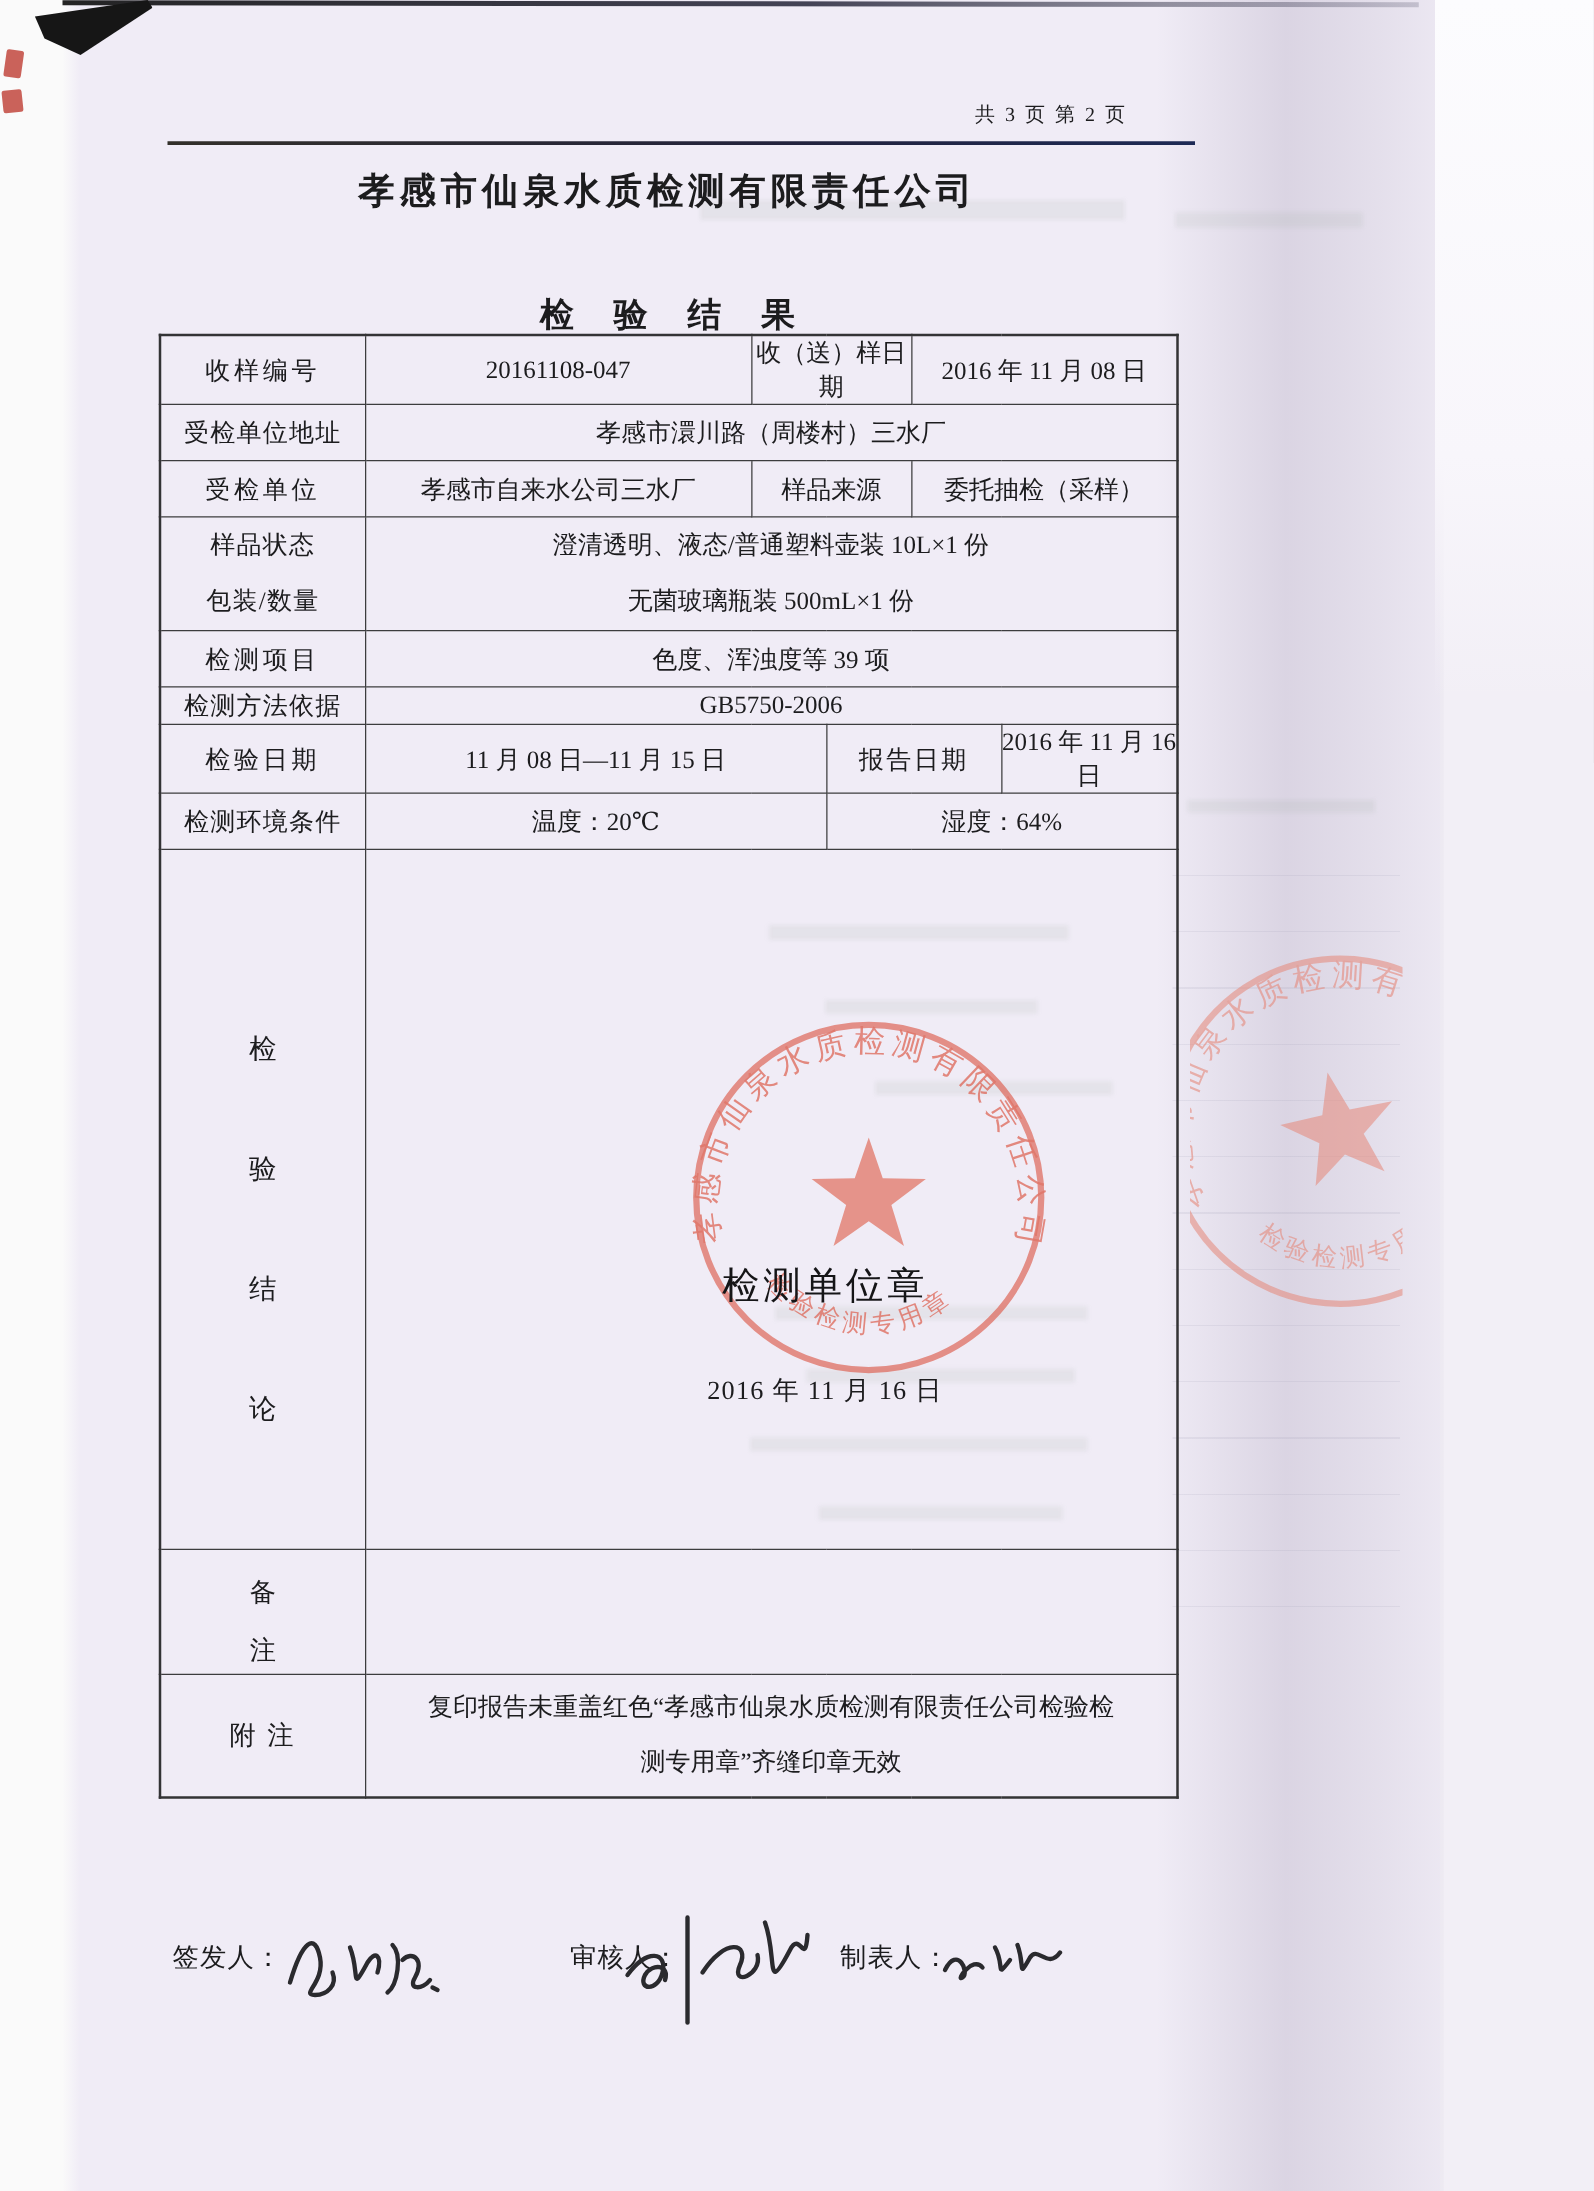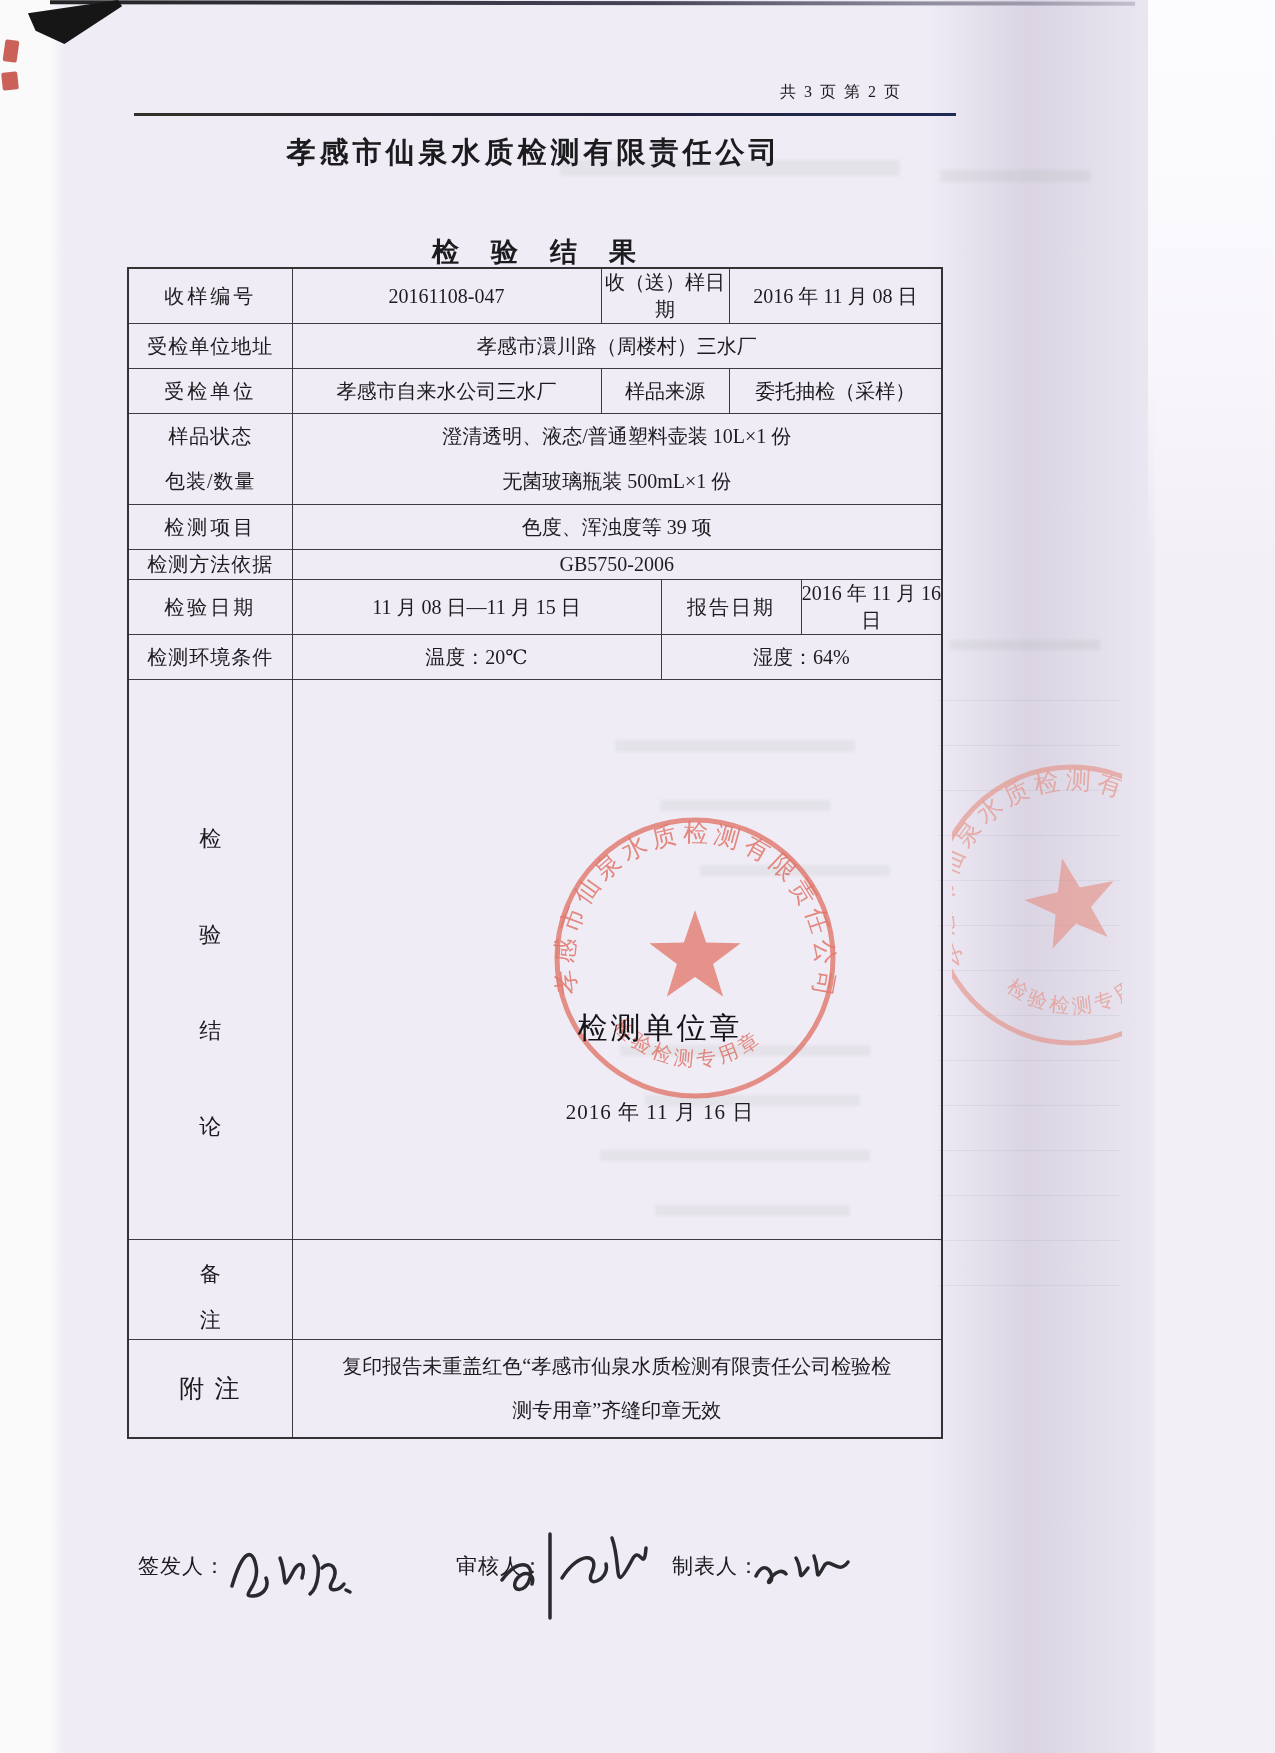--- a/index.html
+++ b/index.html
@@ -160,21 +160,21 @@
     <tr style="height:100px">
       <td class="conclusion-lbl">
         <div class="remark-label">
           <span>备</span>
           <span>注</span>
         </div>
       </td>
       <td colspan="5"></td>
     </tr>
     <tr style="height:98px">
-      <td style="font-size:25px;letter-spacing:2px">附 注</td>
+      <td style="font-size:21px;letter-spacing:2px">附 注</td>
       <td class="note-val" colspan="5">
         <div>复印报告未重盖红色“孝感市仙泉水质检测有限责任公司检验检</div>
         <div>测专用章”齐缝印章无效</div>
       </td>
     </tr>
   </tbody>
     </table>
 
   <svg class="stamp-center" viewBox="0 0 300 300">
     <circle cx="150" cy="150" r="138" fill="none" stroke="#dd6252" stroke-width="5" opacity="0.8"></circle>

